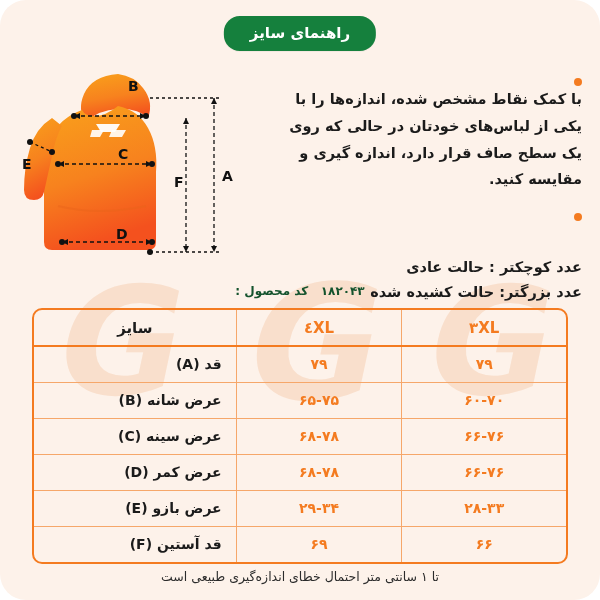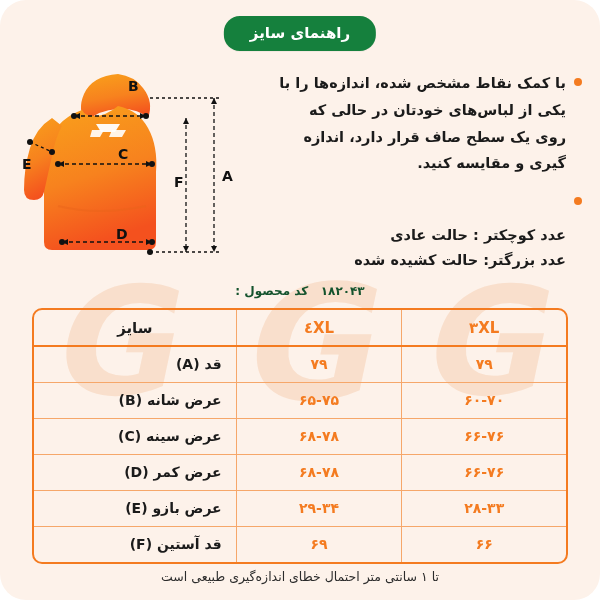--- a/index.html
+++ b/index.html
@@ -57,22 +57,22 @@
   }
   #notes {
     width: 330px;
     padding: 14px 18px 0 6px;
     direction: rtl;
     text-align: right;
   }
   .note {
     display: flex;
     align-items: flex-start;
-    gap: 8px;
     margin-bottom: 12px;
+    flex-direction: column;
   }
   .bullet {
     width: 8px; height: 8px;
     border-radius: 50%;
     background: #f47b20;
     margin-top: 8px;
     flex: 0 0 auto;
   }
   .note-text {
     font-size: 14.5px;

